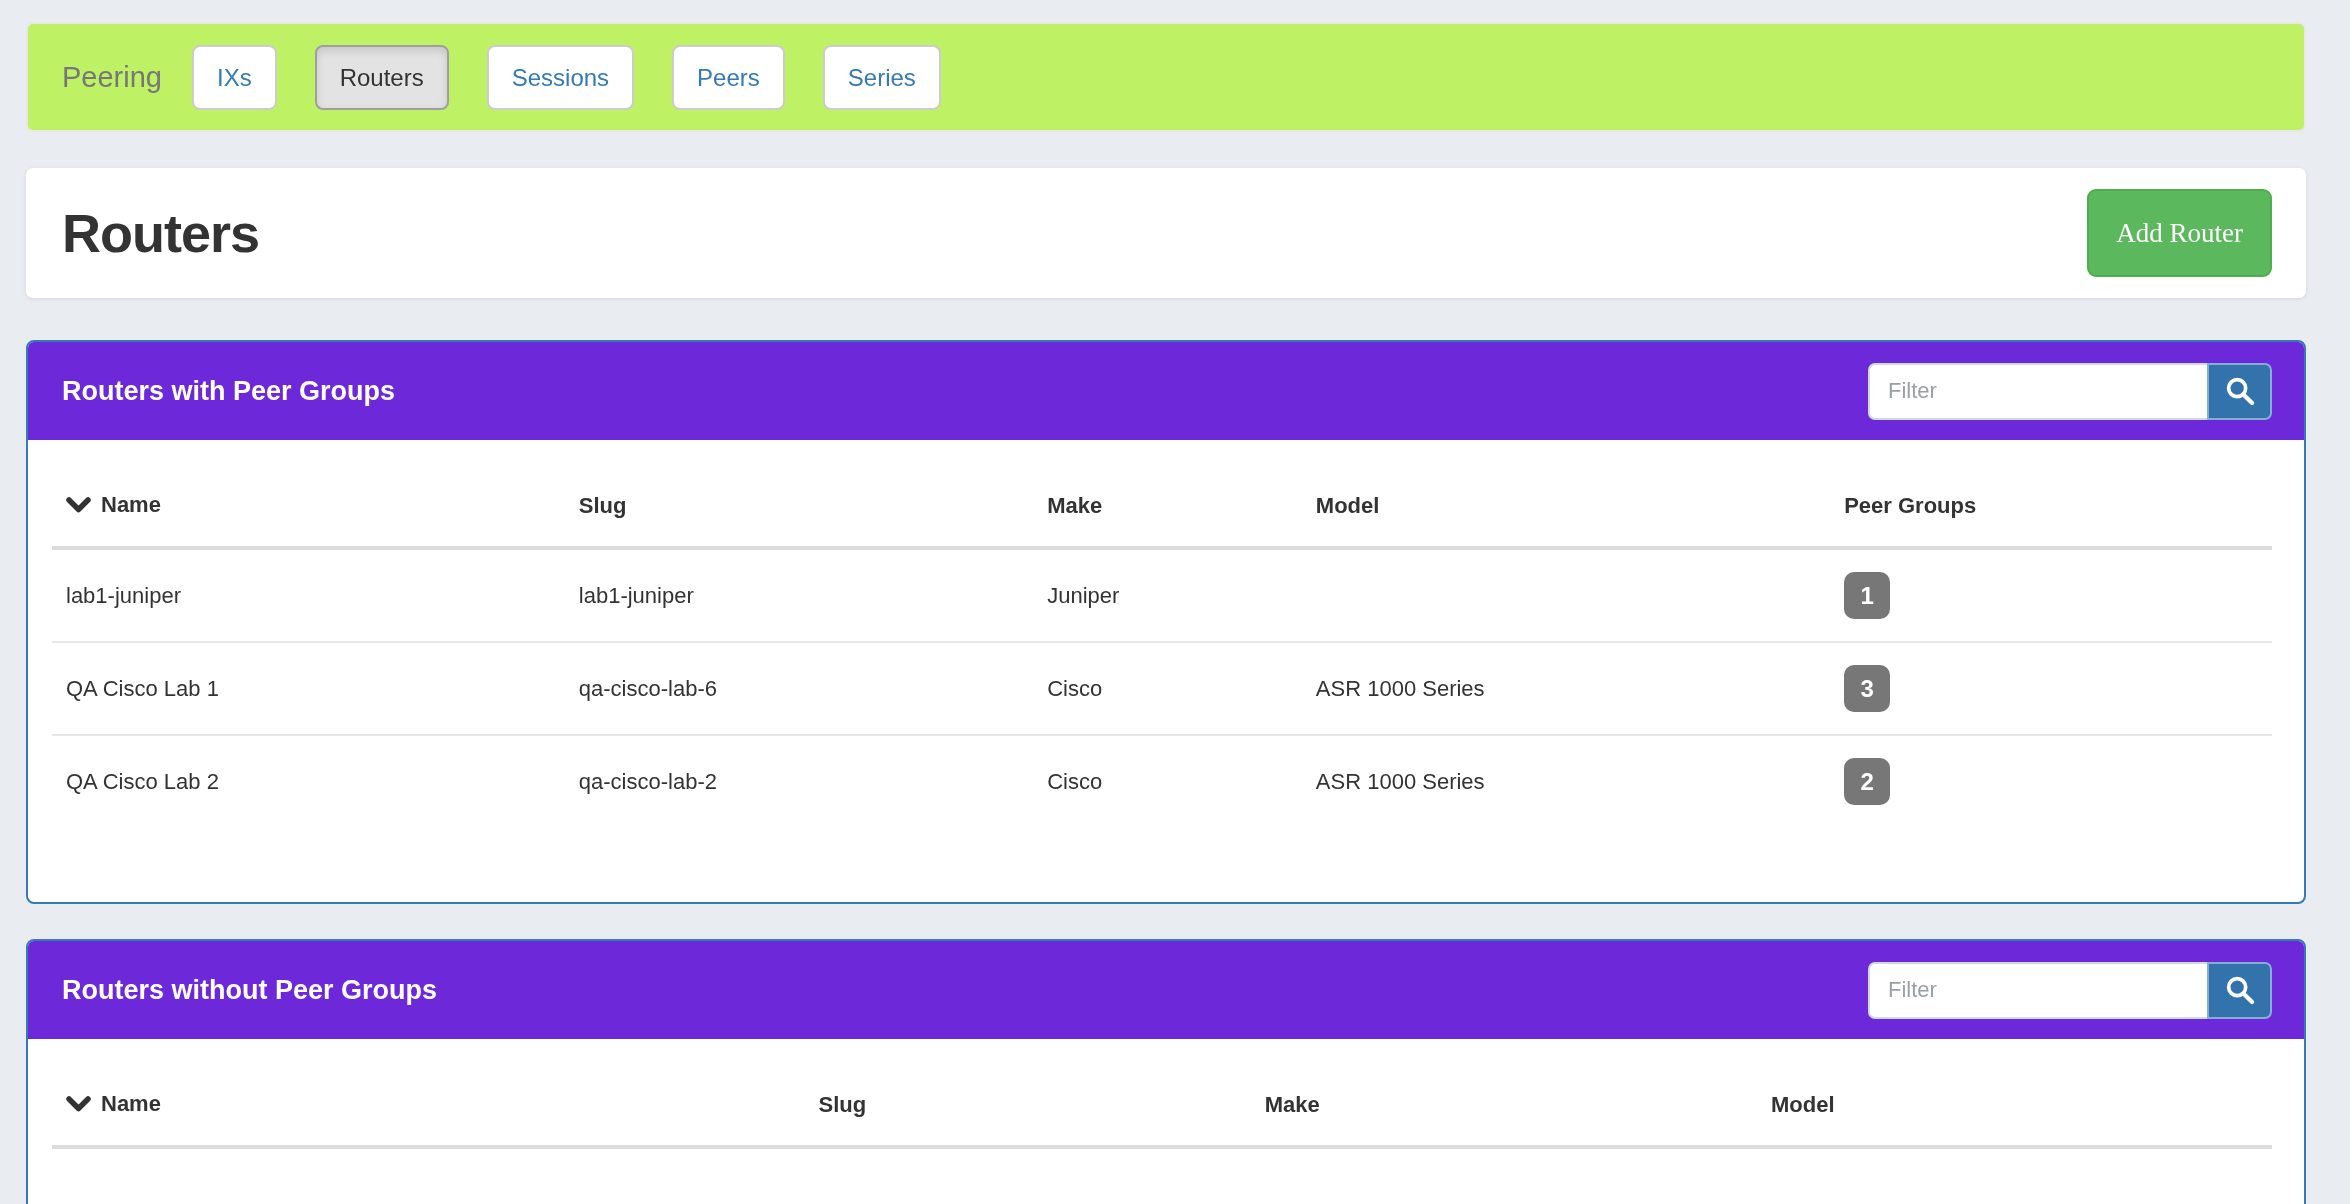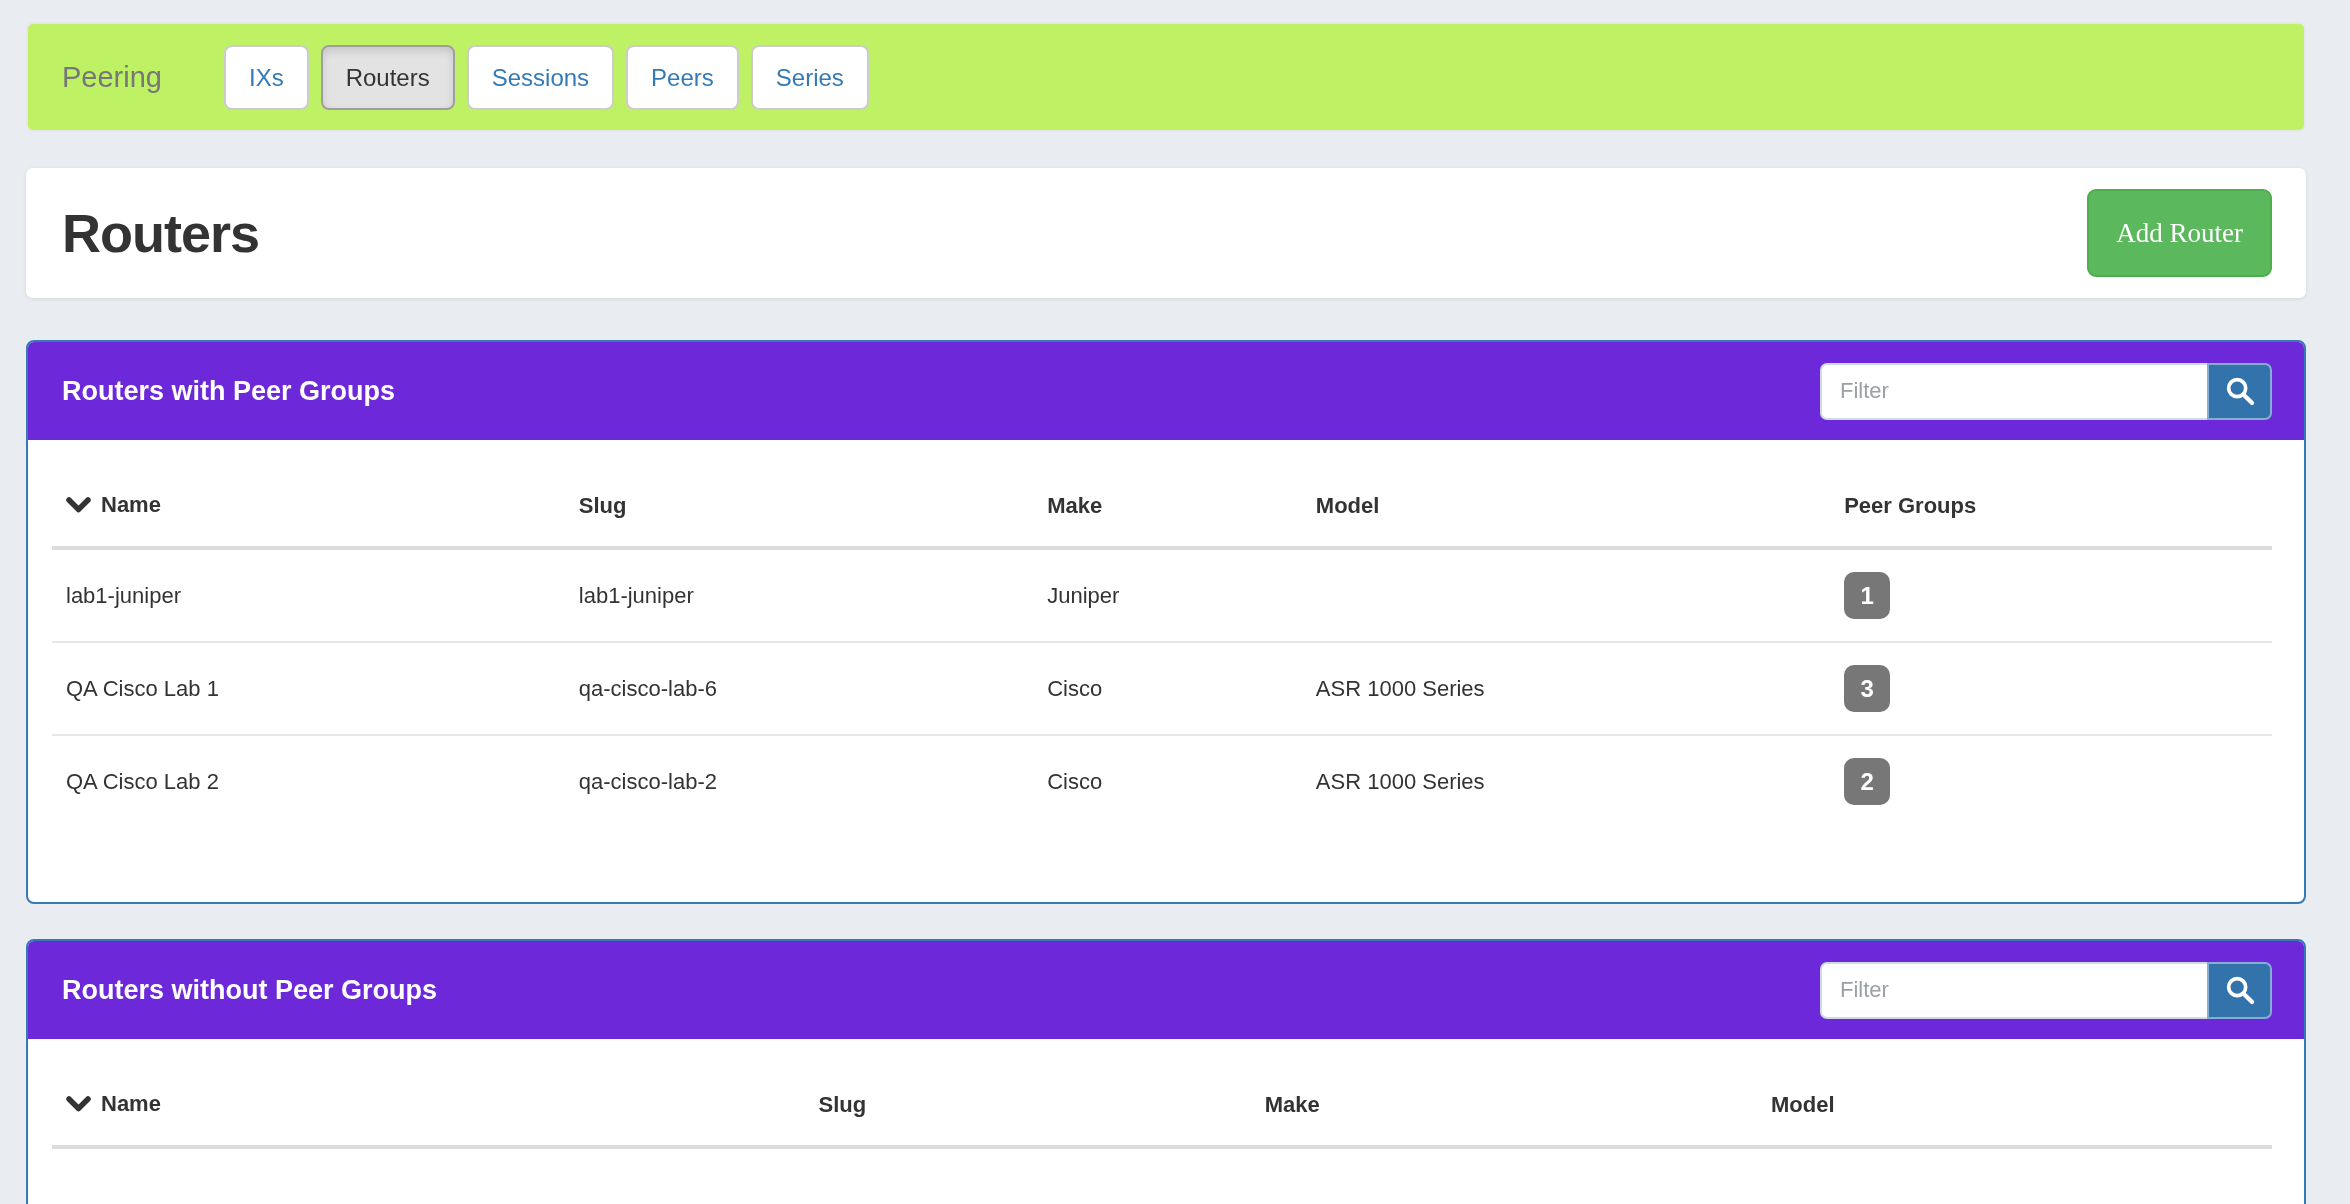--- a/index.html
+++ b/index.html
@@ -14,21 +14,21 @@
   .container { width: 2280px; margin-left: 26px; padding-top: 22px; }
 
   
   .navbar {
     height: 110px; box-sizing: border-box;
     background: #bef264; border: 2px solid #e7e7e7; border-radius: 7px;
     display: flex; align-items: center; padding: 0 24px;
     margin-bottom: 36px;
   }
   .brand { font-size: 29px; color: #777; margin-left: 10px; cursor: pointer; }
-  .nav-buttons { display: flex; gap: 12px; margin-left: 62px; justify-content: center; }
+  .nav-buttons { display: flex; gap: 38px; margin-left: 30px; justify-content: center; }
   .nav-btn {
     font-family: inherit; font-size: 24px; color: #337ab7;
     background: #fff; border: 2px solid #ccc; border-radius: 8px;
     height: 65px; padding: 0 23px; line-height: 61px; cursor: pointer;
   }
   .nav-btn.active {
     background: #e3e3e3; border-color: #9f9f9f; color: #333;
     box-shadow: inset 0 4px 8px rgba(0,0,0,0.13);
   }
 
@@ -53,21 +53,21 @@
     margin-bottom: 35px; overflow: hidden;
   }
   .panel-heading {
     background: #6d28d9; height: 98px;
     display: flex; align-items: center; justify-content: space-between;
     padding: 0 32px 0 34px;
   }
   .panel-title { color: #fff; font-weight: bold; font-size: 27px; }
   .filter-group { display: flex; }
   .filter-input {
-    box-sizing: border-box; width: 387px; height: 57px;
+    box-sizing: border-box; width: 339px; height: 57px;
     border: 2px solid #cfdae5; border-right: none;
     border-radius: 7px 0 0 7px;
     padding: 0 18px; font-family: inherit; font-size: 22px; color: #333;
     outline: none;
   }
   .filter-input::placeholder { color: #9aa0a6; }
   .search-btn {
     box-sizing: border-box; width: 65px; height: 57px;
     background: #3273ac; border: 2px solid #86aed3;
     border-radius: 0 7px 7px 0;

